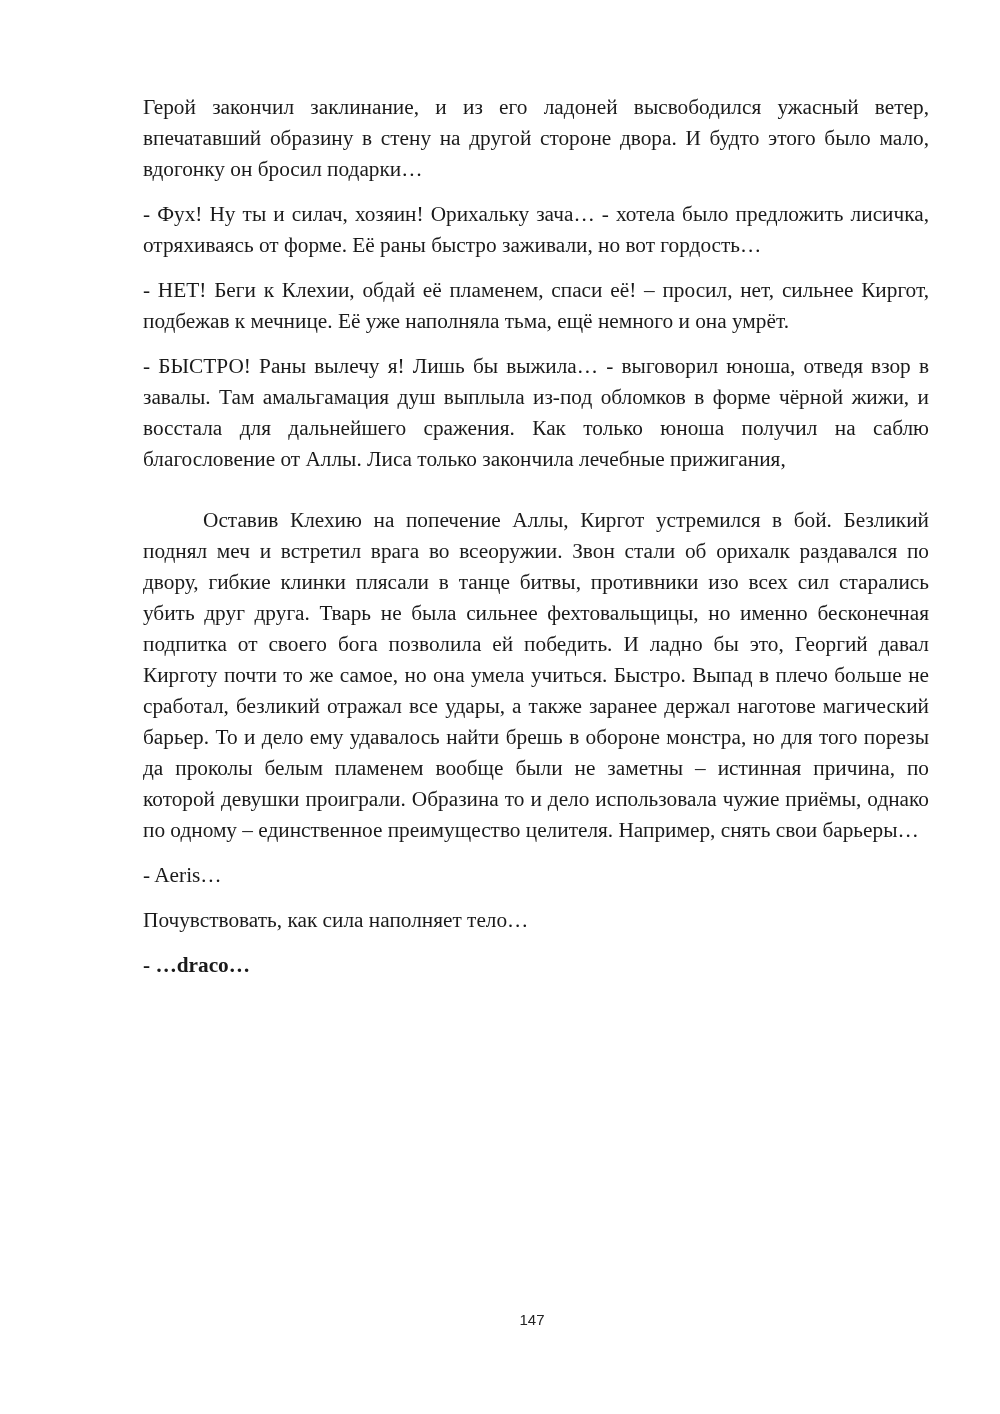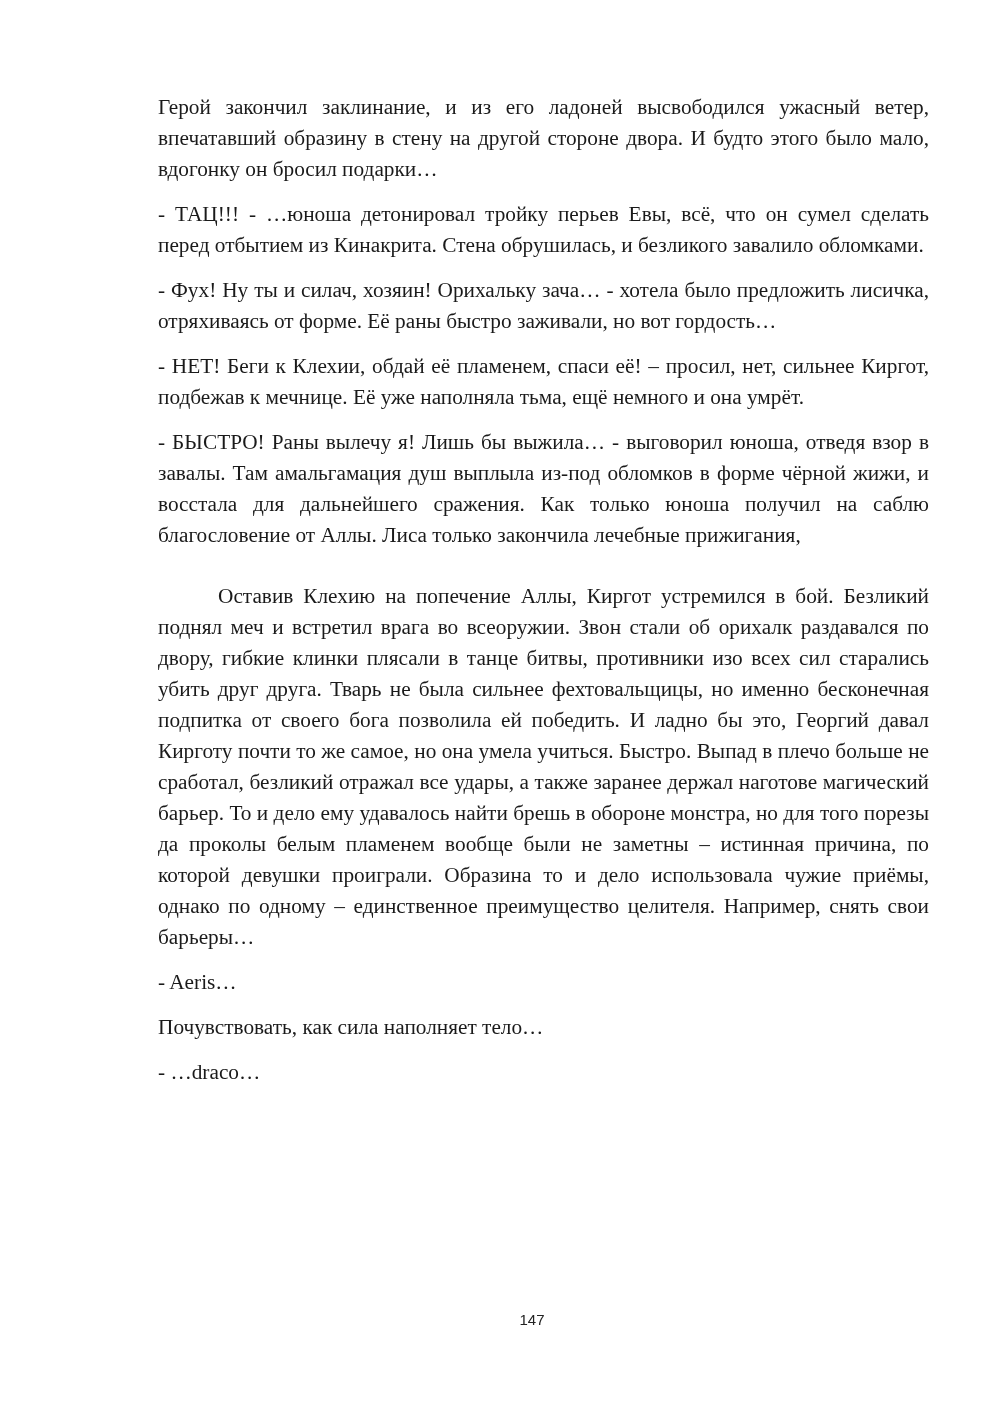--- a/index.html
+++ b/index.html
@@ -17,50 +17,50 @@
       position: absolute;
       left: 143px;
       top: 92px;
       width: 786px;
       font-family: "Liberation Serif", serif;
       font-size: 21.3px;
       line-height: 31px;
       color: #1a1a1a;
     }
     .para {
-      margin: 0 0 14px 15px;
+      margin: 0 0 14px 0;
       text-align: justify;
       text-align-last: left;
       hyphens: none;
     }
     .para.indent {
       text-indent: 60px;
       margin-top: 30px;
       font-family: Liberation Serif, serif;
     }
     .para.last {
       margin-bottom: 0;
+      font-weight: bold;
     }
     .page-number {
       position: absolute;
       top: 1311px;
       left: 0;
       width: 1064px;
       text-align: center;
       font-family: "Liberation Sans", sans-serif;
       font-size: 15px;
       color: #222222;
     }
   </style>
 </head>
 <body>
 
 <div class="page">
   <p class="para">Герой закончил заклинание, и из его ладоней высвободился ужасный ветер, впечатавший образину в стену на другой стороне двора. И будто этого было мало, вдогонку он бросил подарки…</p>
-  <p class="para">- ТАЦ!!! - …юноша детонировал тройку перьев Евы, всё, что он сумел сделать перед отбытием из Кинакрита. Стена обрушилась, и безликого завалило обломками.</p>
   <p class="para">- Фух! Ну ты и силач, хозяин! Орихальку зача… - хотела было предложить лисичка, отряхиваясь от форме. Её раны быстро заживали, но вот гордость…</p>
   <p class="para">- НЕТ! Беги к Клехии, обдай её пламенем, спаси её! – просил, нет, сильнее Киргот, подбежав к мечнице. Её уже наполняла тьма, ещё немного и она умрёт.</p>
   <p class="para">- БЫСТРО! Раны вылечу я! Лишь бы выжила… - выговорил юноша, отведя взор в завалы. Там амальгамация душ выплыла из-под обломков в форме чёрной жижи, и восстала для дальнейшего сражения. Как только юноша получил на саблю благословение от Аллы. Лиса только закончила лечебные прижигания,</p>
   <p class="para indent">Оставив Клехию на попечение Аллы, Киргот устремился в бой. Безликий поднял меч и встретил врага во всеоружии. Звон стали об орихалк раздавался по двору, гибкие клинки плясали в танце битвы, противники изо всех сил старались убить друг друга. Тварь не была сильнее фехтовальщицы, но именно бесконечная подпитка от своего бога позволила ей победить. И ладно бы это, Георгий давал Кирготу почти то же самое, но она умела учиться. Быстро. Выпад в плечо больше не сработал, безликий отражал все удары, а также заранее держал наготове магический барьер. То и дело ему удавалось найти брешь в обороне монстра, но для того порезы да проколы белым пламенем вообще были не заметны – истинная причина, по которой девушки проиграли. Образина то и дело использовала чужие приёмы, однако по одному – единственное преимущество целителя. Например, снять свои барьеры…</p>
   <p class="para">- Aeris…</p>
   <p class="para">Почувствовать, как сила наполняет тело…</p>
   <p class="para last">- …draco…</p>
 </div>
 
 <div class="page-number">147</div>

